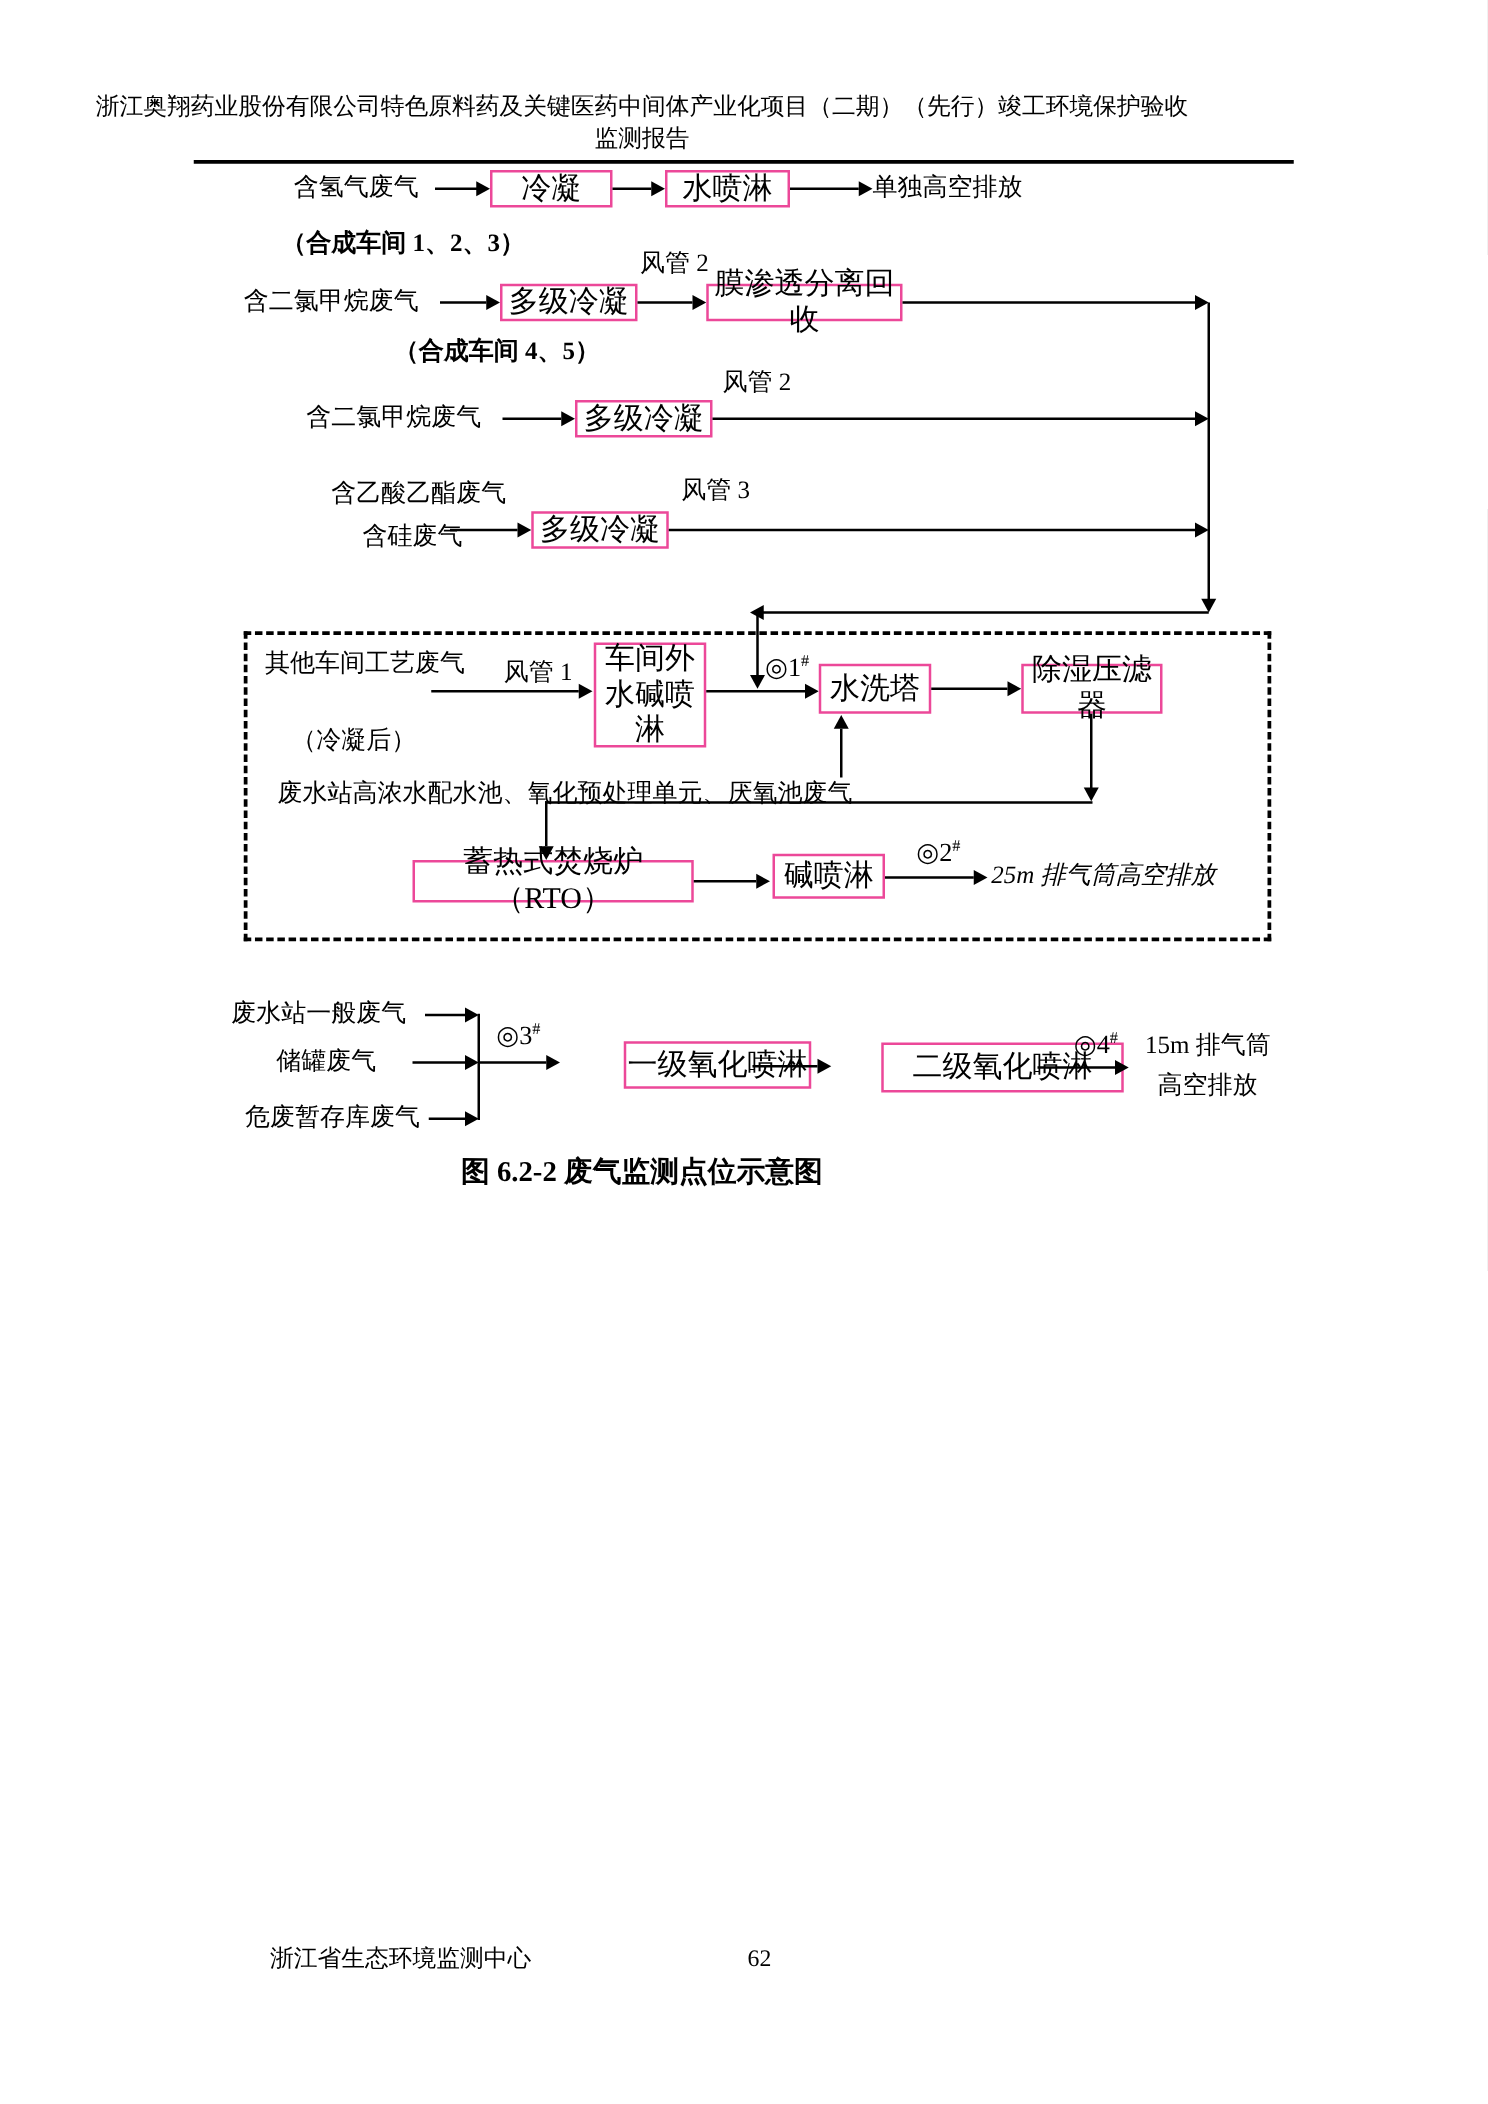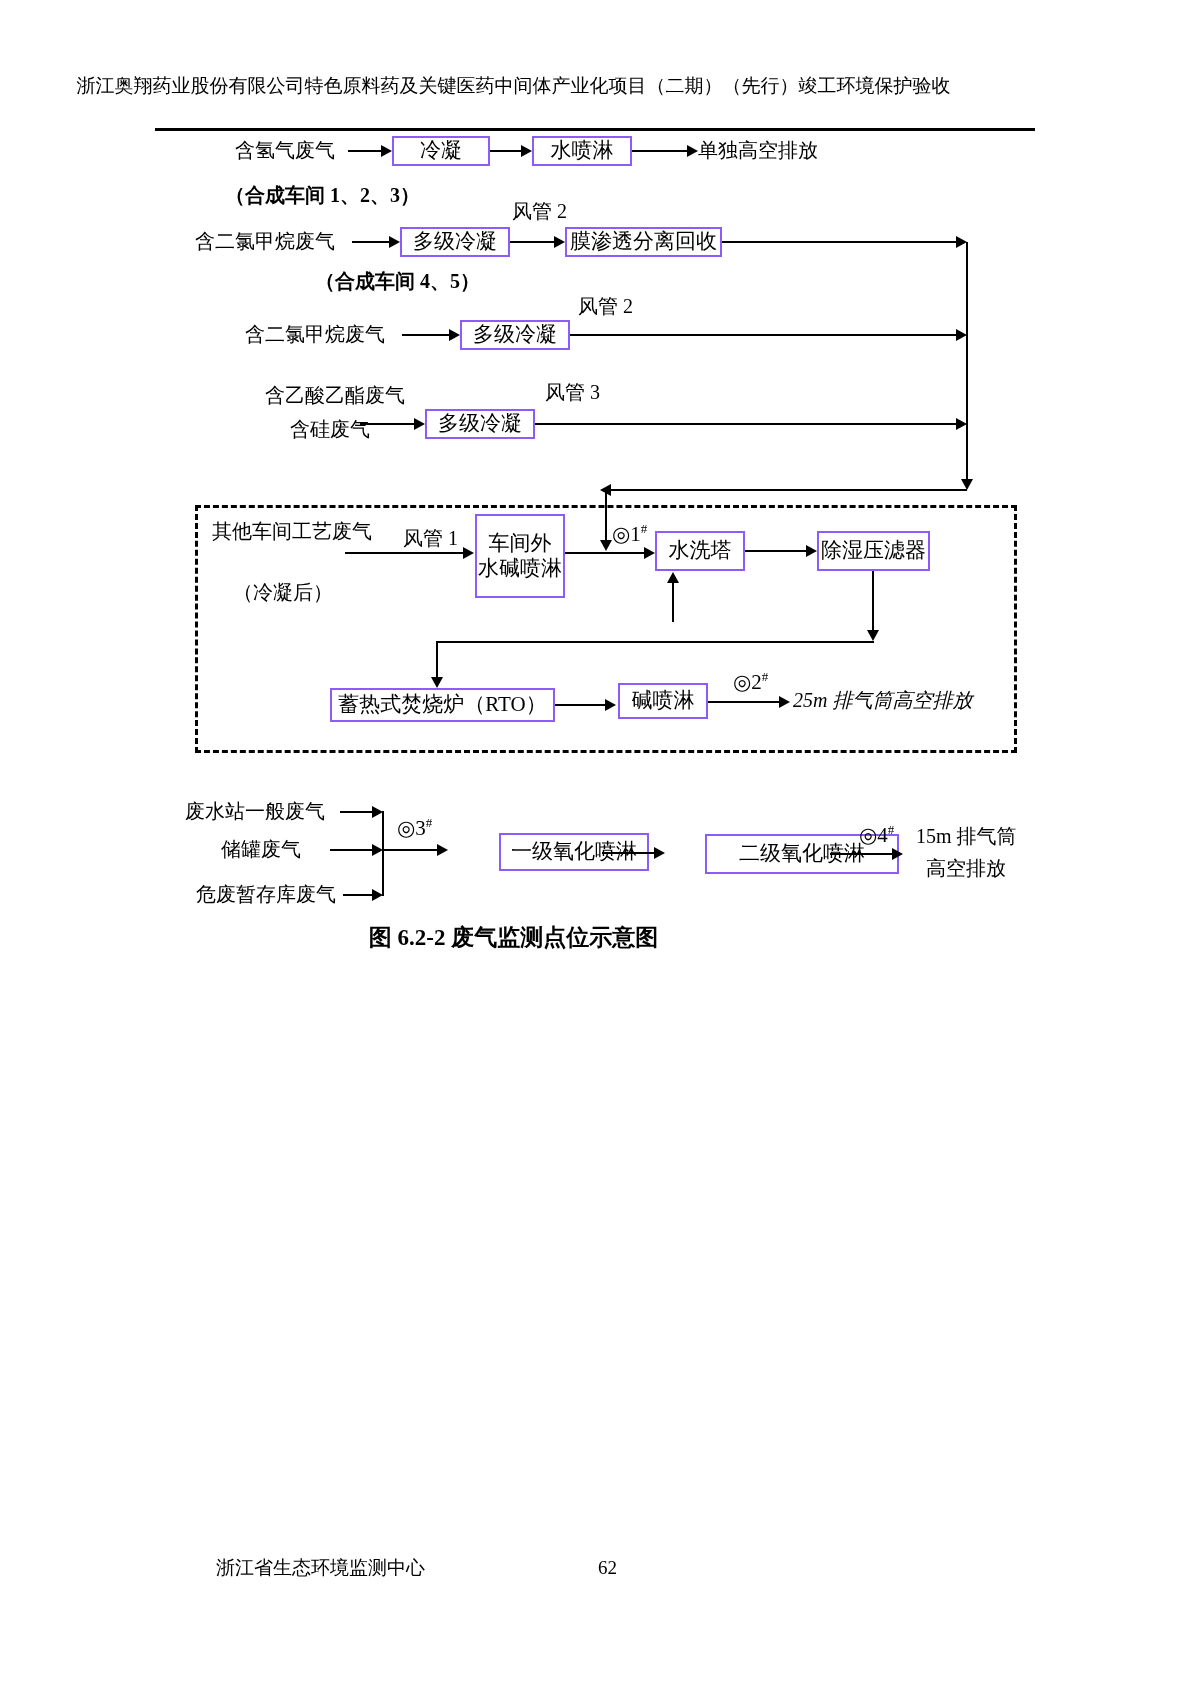--- a/index.html
+++ b/index.html
@@ -1,41 +1,42 @@
 <!DOCTYPE html>
 <html><head>
 <meta charset="utf-8">
 <style>
   html,body{margin:0;padding:0;background:#e8e8e8;}
   .page{position:relative;width:1190px;height:1683px;margin:0 auto;background:#ffffff;
         font-family:"Liberation Serif","DejaVu Serif",serif;color:#000;overflow:hidden;}
   .lbl{position:absolute;font-size:20px;line-height:1.25;white-space:nowrap;}
   .bold{font-weight:bold;}
   .center{left:0;width:1027px;text-align:center;}
-  .node{position:absolute;border:2px solid #8b5cf6;background:#fff;box-sizing:border-box;
+  .node{position:absolute;border:2px solid #ec4899;background:#fff;box-sizing:border-box;
         display:flex;flex-direction:column;align-items:center;justify-content:center;
-        font-size:21px;line-height:1.2;text-align:center;}
+        font-size:24px;line-height:1.2;text-align:center;}
   .hline{position:absolute;height:2px;background:#000;}
   .vline{position:absolute;width:2px;background:#000;}
   .arr{position:absolute;width:0;height:0;}
   .arr.r{border-top:6px solid transparent;border-bottom:6px solid transparent;border-left:11px solid #000;}
   .arr.l{border-top:6px solid transparent;border-bottom:6px solid transparent;border-right:11px solid #000;}
   .arr.d{border-left:6px solid transparent;border-right:6px solid transparent;border-top:11px solid #000;}
   .arr.u{border-left:6px solid transparent;border-right:6px solid transparent;border-bottom:11px solid #000;}
   .dashed{position:absolute;border:3px dashed #000;background:transparent;}
   .hdr{position:absolute;font-size:19px;line-height:1.3;}
   sup{font-size:13px;vertical-align:super;line-height:0;}
   .pt{position:absolute;font-size:21px;white-space:nowrap;}
 </style>
 </head>
 <body>
 
 <div class="page">
 
   <div class="hdr center" style="top:74px;">浙江奥翔药业股份有限公司特色原料药及关键医药中间体产业化项目（二期）（先行）竣工环境保护验收</div>
+  <div class="hdr center" style="top:100px;">监测报告</div>
   <div class="hline" style="left:155px;top:128px;width:880px;height:3px;"></div>
 
   <div class="lbl" style="left:235px;top:138px;">含氢气废气</div>
   <div class="hline" style="left:348px;top:150px;width:34px;"></div>
   <div class="arr r" style="left:381px;top:145px;"></div>
   <div class="node" style="left:392px;top:136px;width:98px;height:30px;">
       <span>冷凝</span>
     </div>
   <div class="hline" style="left:490px;top:150px;width:31px;"></div>
   <div class="arr r" style="left:521px;top:145px;"></div>
@@ -112,20 +113,21 @@
       <span>水洗塔</span>
     </div>
   <div class="hline" style="left:745px;top:550px;width:61px;"></div>
   <div class="arr r" style="left:806px;top:545px;"></div>
   <div class="node" style="left:817px;top:531px;width:113px;height:40px;">
       <span>除湿压滤器</span>
     </div>
 
   <div class="arr u" style="left:667px;top:572px;"></div>
   <div class="vline" style="left:672px;top:583px;height:39px;"></div>
+  <div class="lbl" style="left:222px;top:623px;">废水站高浓水配水池、氧化预处理单元、厌氧池废气</div>
 
   <div class="vline" style="left:872px;top:571px;height:60px;"></div>
   <div class="arr d" style="left:867px;top:630px;"></div>
   <div class="hline" style="left:436px;top:641px;width:438px;"></div>
   <div class="vline" style="left:436px;top:641px;height:36px;"></div>
   <div class="arr d" style="left:431px;top:677px;"></div>
 
   <div class="node" style="left:330px;top:688px;width:225px;height:34px;">
       <span>蓄热式焚烧炉（RTO）</span>
     </div>

